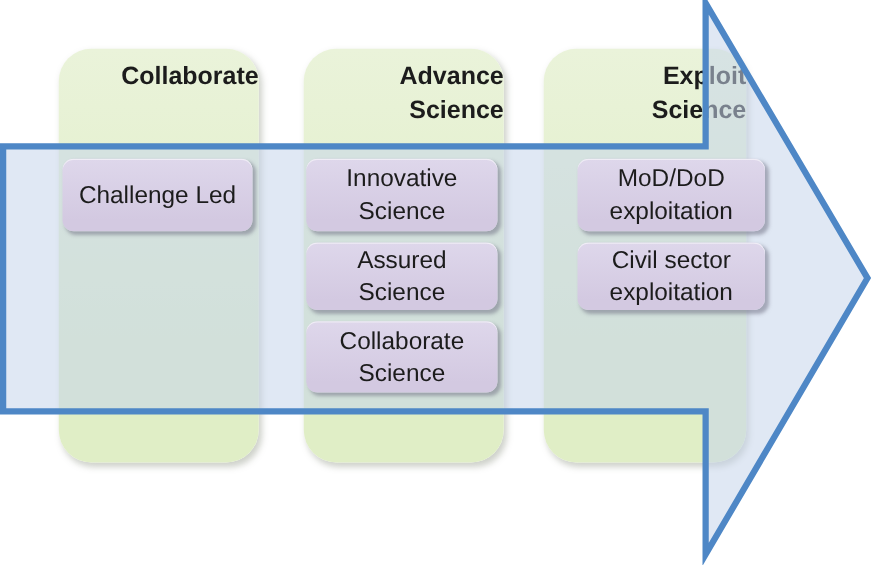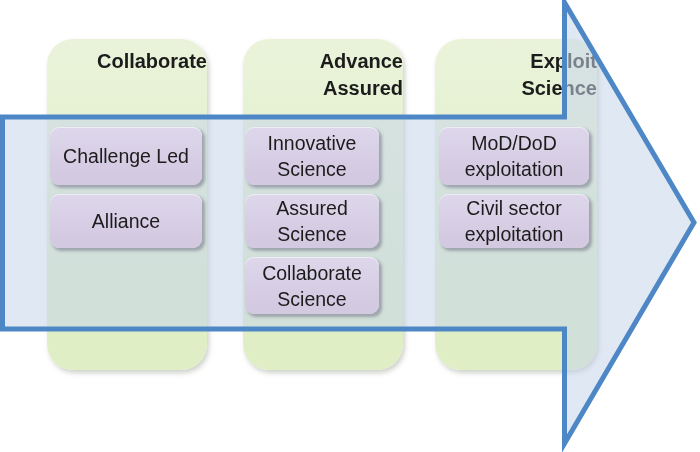--- a/index.html
+++ b/index.html
@@ -49,50 +49,49 @@
     text-align:center;
     border-radius:9px;
     background:linear-gradient(180deg, var(--item-fill-light) 0%, var(--item-fill) 85%);
     box-shadow:2.5px 2.5px 3px rgba(105,105,125,0.5), inset 0 1px 0 rgba(255,255,255,0.55);
     font-size:19.5px;
     line-height:26px;
     white-space:pre-line;
   }
   
   .c1{left:50px;width:152px;}
-  .c2{left:245px;width:134px;}
-  .c3{left:439px;width:150px;}
+  .c2{left:245px;width:153px;}
+  .c3{left:462px;width:150px;}
   
   .r1{top:127px;height:58px;}
   .r2{top:194px;height:54px;}
   .r3{top:257px;height:57px;}
 </style>
 </head>
 <body>
 
 <div id="canvas">
 
   <div class="stage" id="stage-1">
     <div class="stage-header">Collaborate</div>
   </div>
   <div class="stage" id="stage-2">
     <div class="stage-header">Advance
-Assured</div>
+Science</div>
   </div>
   <div class="stage" id="stage-3">
     <div class="stage-header">Exploit
 Science</div>
   </div>
 
   <svg id="arrow-svg" width="700" height="452" viewBox="0 0 700 452" aria-hidden="true">
     <path d="M 2.5 117 L 564.5 117 L 564.5 2.5 L 694 222.5 L 564.5 443.5 L 564.5 329 L 2.5 329 Z" fill="rgba(199,213,235,0.55)" stroke="#4e87c6" stroke-width="5" stroke-linejoin="miter"></path>
   </svg>
 
   <div class="item c1 r1">Challenge Led</div>
-  <div class="item c1 r2">Alliance</div>
 
   <div class="item c2 r1">Innovative
 Science</div>
   <div class="item c2 r2">Assured
 Science</div>
   <div class="item c2 r3">Collaborate
 Science</div>
 
   <div class="item c3 r1">MoD/DoD
 exploitation</div>

